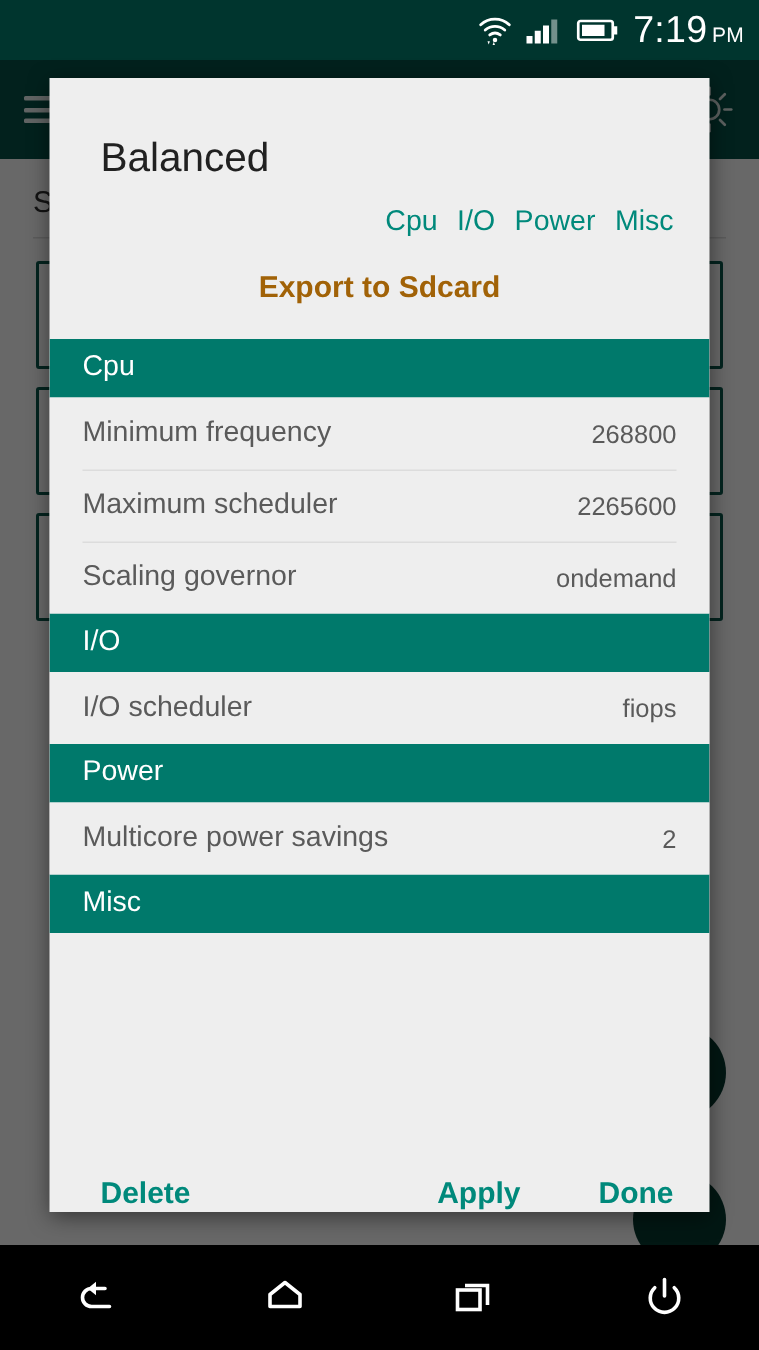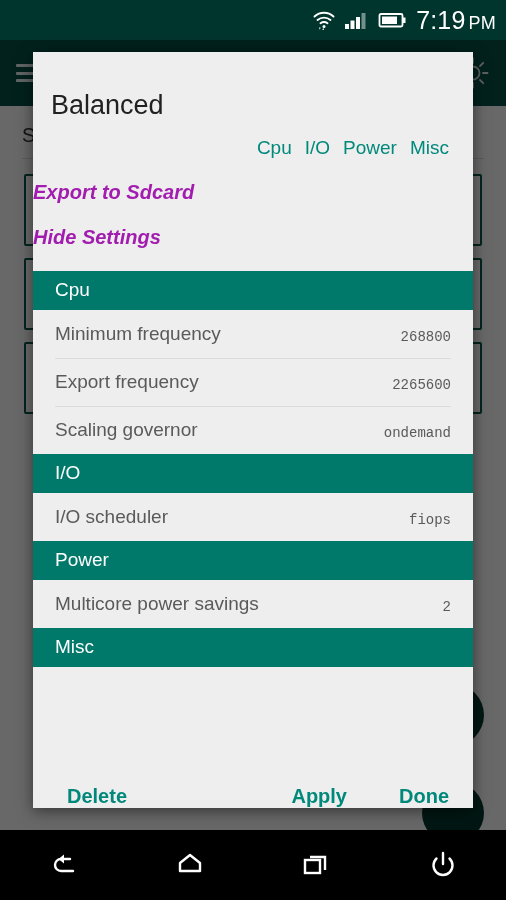--- a/index.html
+++ b/index.html
@@ -13,21 +13,21 @@
 
   
   #statusbar {
     position: absolute; top: 0; left: 0; width: 506px; height: 40px;
     background: #00352e;
     display: flex; align-items: center; justify-content: flex-end;
     padding-right: 10px; gap: 8px;
   }
   .sb-icon { display: flex; align-items: center; }
   #clock { color: #fff; font-size: 25px; letter-spacing: .2px; }
-  #clock .ampm { font-size: 18px; margin-left: 3px; margin-top: 26px; }
+  #clock .ampm { font-size: 14px; margin-left: 3px; margin-top: 26px; }
 
   
   #appbg {
     position: absolute; top: 40px; left: 0; width: 506px; height: 790px;
     background: #e3e3e3;
   }
   #toolbar {
     position: absolute; top: 0; left: 0; width: 506px; height: 66px;
     background: #064a40;
     display: flex; align-items: center; justify-content: space-between;
@@ -63,30 +63,30 @@
 
   
   #dialog {
     position: absolute; top: 52px; left: 33px; width: 440px; height: 756px;
     background: #eeeeee;
     box-shadow: 0 3px 14px rgba(0,0,0,.5);
     display: flex; flex-direction: column;
     overflow: hidden;
   }
   #dlg-title {
-    font-size: 27px; color: #212121; margin: 38px 0 0 18px; font-weight: normal;
+    font-size: 27px; color: #212121; margin: 38px 0 0 34px; font-weight: normal;
   }
   #dlg-nav {
     display: flex; justify-content: flex-end; gap: 13px;
     margin: 16px 24px 0 0;
   }
   #dlg-nav span { color: #00897b; font-size: 19px; cursor: pointer; }
   .dlg-link {
-    color: #a21caf; font-size: 20px;
-    font-weight: bold; cursor: pointer; font-style: italic;
+    text-align: center; color: #a16207; font-size: 20px;
+    font-weight: bold; cursor: pointer;
   }
   #link-export { margin-top: 22px; }
   #link-hide { margin-top: 22px; }
 
   #dlg-list { margin-top: 22px; flex: 1; }
 
   .sect-header {
     background: #00796b; color: #ffffff;
     font-size: 19px; padding: 8px 0 9px 22px;
   }
@@ -94,21 +94,21 @@
     background: #eeeeee;
     display: flex; align-items: flex-end; justify-content: space-between;
     padding: 13px 22px 13px 22px;
     position: relative;
   }
   .row + .row::before {
     content: ""; position: absolute; top: 0; left: 22px; right: 22px;
     height: 1px; background: #dcdcdc;
   }
   .row .k { font-size: 19px; color: #5a5a5a; }
-  .row .v { font-size: 14px; color: #5a5a5a; font-family: Liberation Mono, monospace; }
+  .row .v { font-size: 17px; color: #5a5a5a; }
 
   #dlg-actions {
     display: flex; align-items: center;
     padding: 24px 24px 0 34px; gap: 16px;
   }
   #dlg-actions .act { color: #00897b; font-size: 20px; font-weight: bold; cursor: pointer; }
   #act-spacer { flex: 1; }
   #act-apply { margin-right: 36px; }
 
   
@@ -198,31 +198,30 @@
     <h1 id="dlg-title">Balanced</h1>
 
     <div id="dlg-nav">
       <span>Cpu</span>
       <span>I/O</span>
       <span>Power</span>
       <span>Misc</span>
     </div>
 
     <div class="dlg-link" id="link-export">Export to Sdcard</div>
-    <div class="dlg-link" id="link-hide">Hide Settings</div>
 
     <div id="dlg-list">
 
       <div class="sect-header">Cpu</div>
       <div class="row">
         <span class="k">Minimum frequency</span>
         <span class="v">268800</span>
       </div>
       <div class="row">
-        <span class="k">Export frequency</span>
+        <span class="k">Maximum scheduler</span>
         <span class="v">2265600</span>
       </div>
       <div class="row">
         <span class="k">Scaling governor</span>
         <span class="v">ondemand</span>
       </div>
 
       <div class="sect-header">I/O</div>
       <div class="row">
         <span class="k">I/O scheduler</span>

